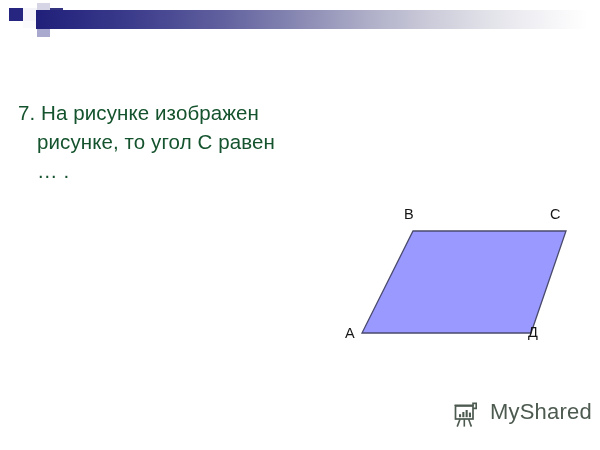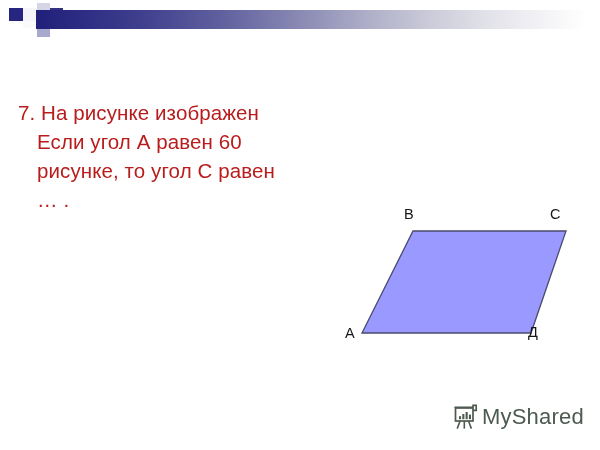--- a/index.html
+++ b/index.html
@@ -45,21 +45,21 @@
         #fbfbfc 97%,
         #ffffff 100%);
   }
 
   
   #question-block {
     position: absolute;
     left: 18px;
     top: 98px;
     width: 336px;
-    color: #b91c1c;
+    color: #14532d;
     font-size: 20.5px;
     line-height: 29px;
     letter-spacing: 0.1px;
   }
   #question-block .q-line {
     white-space: pre;
   }
   #question-block .q-line.indented {
     padding-left: 19px;
   }
@@ -88,22 +88,22 @@
   #vertex-label-a { left: 10px; top: 128px; }
   #vertex-label-d { left: 193px; top: 127px; }
 
   
   #logo-area {
     position: absolute;
     left: 452px;
     top: 401px;
     height: 32px;
     display: flex;
-    align-items: center;
-    gap: 2px;
+    align-items: flex-start;
+    gap: 10px;
   }
   #logo-icon {
     width: 28px;
     height: 28px;
     display: block;
   }
   #logo-text {
     font-size: 22px;
     color: #4d5a50;
     letter-spacing: 0.2px;
@@ -124,21 +124,20 @@
   <div class="deco-square" style="left:37px; top:21px; width:13px; height:7px; background:#9a9ac6;"></div>
   <div class="deco-square" style="left:50px; top:21px; width:13px; height:7px; background:#e8e8f1;"></div>
   <div class="deco-square" style="left:23px; top:28px; width:14px; height:9px; background:#ffffff;"></div>
   <div class="deco-square" style="left:37px; top:28px; width:13px; height:9px; background:#a9a9cf;"></div>
 
   <div id="gradient-bar"></div>
 </div>
 
 <div id="question-block">
   <div class="q-line">7. На рисунке изображен</div>
-  <div class="q-line indented">Если угол А равен 60</div>
   <div class="q-line indented">рисунке, то угол С равен</div>
   <div class="q-line indented">… .</div>
 </div>
 
 <div id="figure-area">
 
   <svg id="parallelogram-svg" width="255" height="150" viewBox="0 0 255 150">
     <polygon points="78,33 231,33 196,135 27,135" fill="#9999ff" stroke="#4a4a6e" stroke-width="1.3" stroke-linejoin="miter"></polygon>
   </svg>
 

